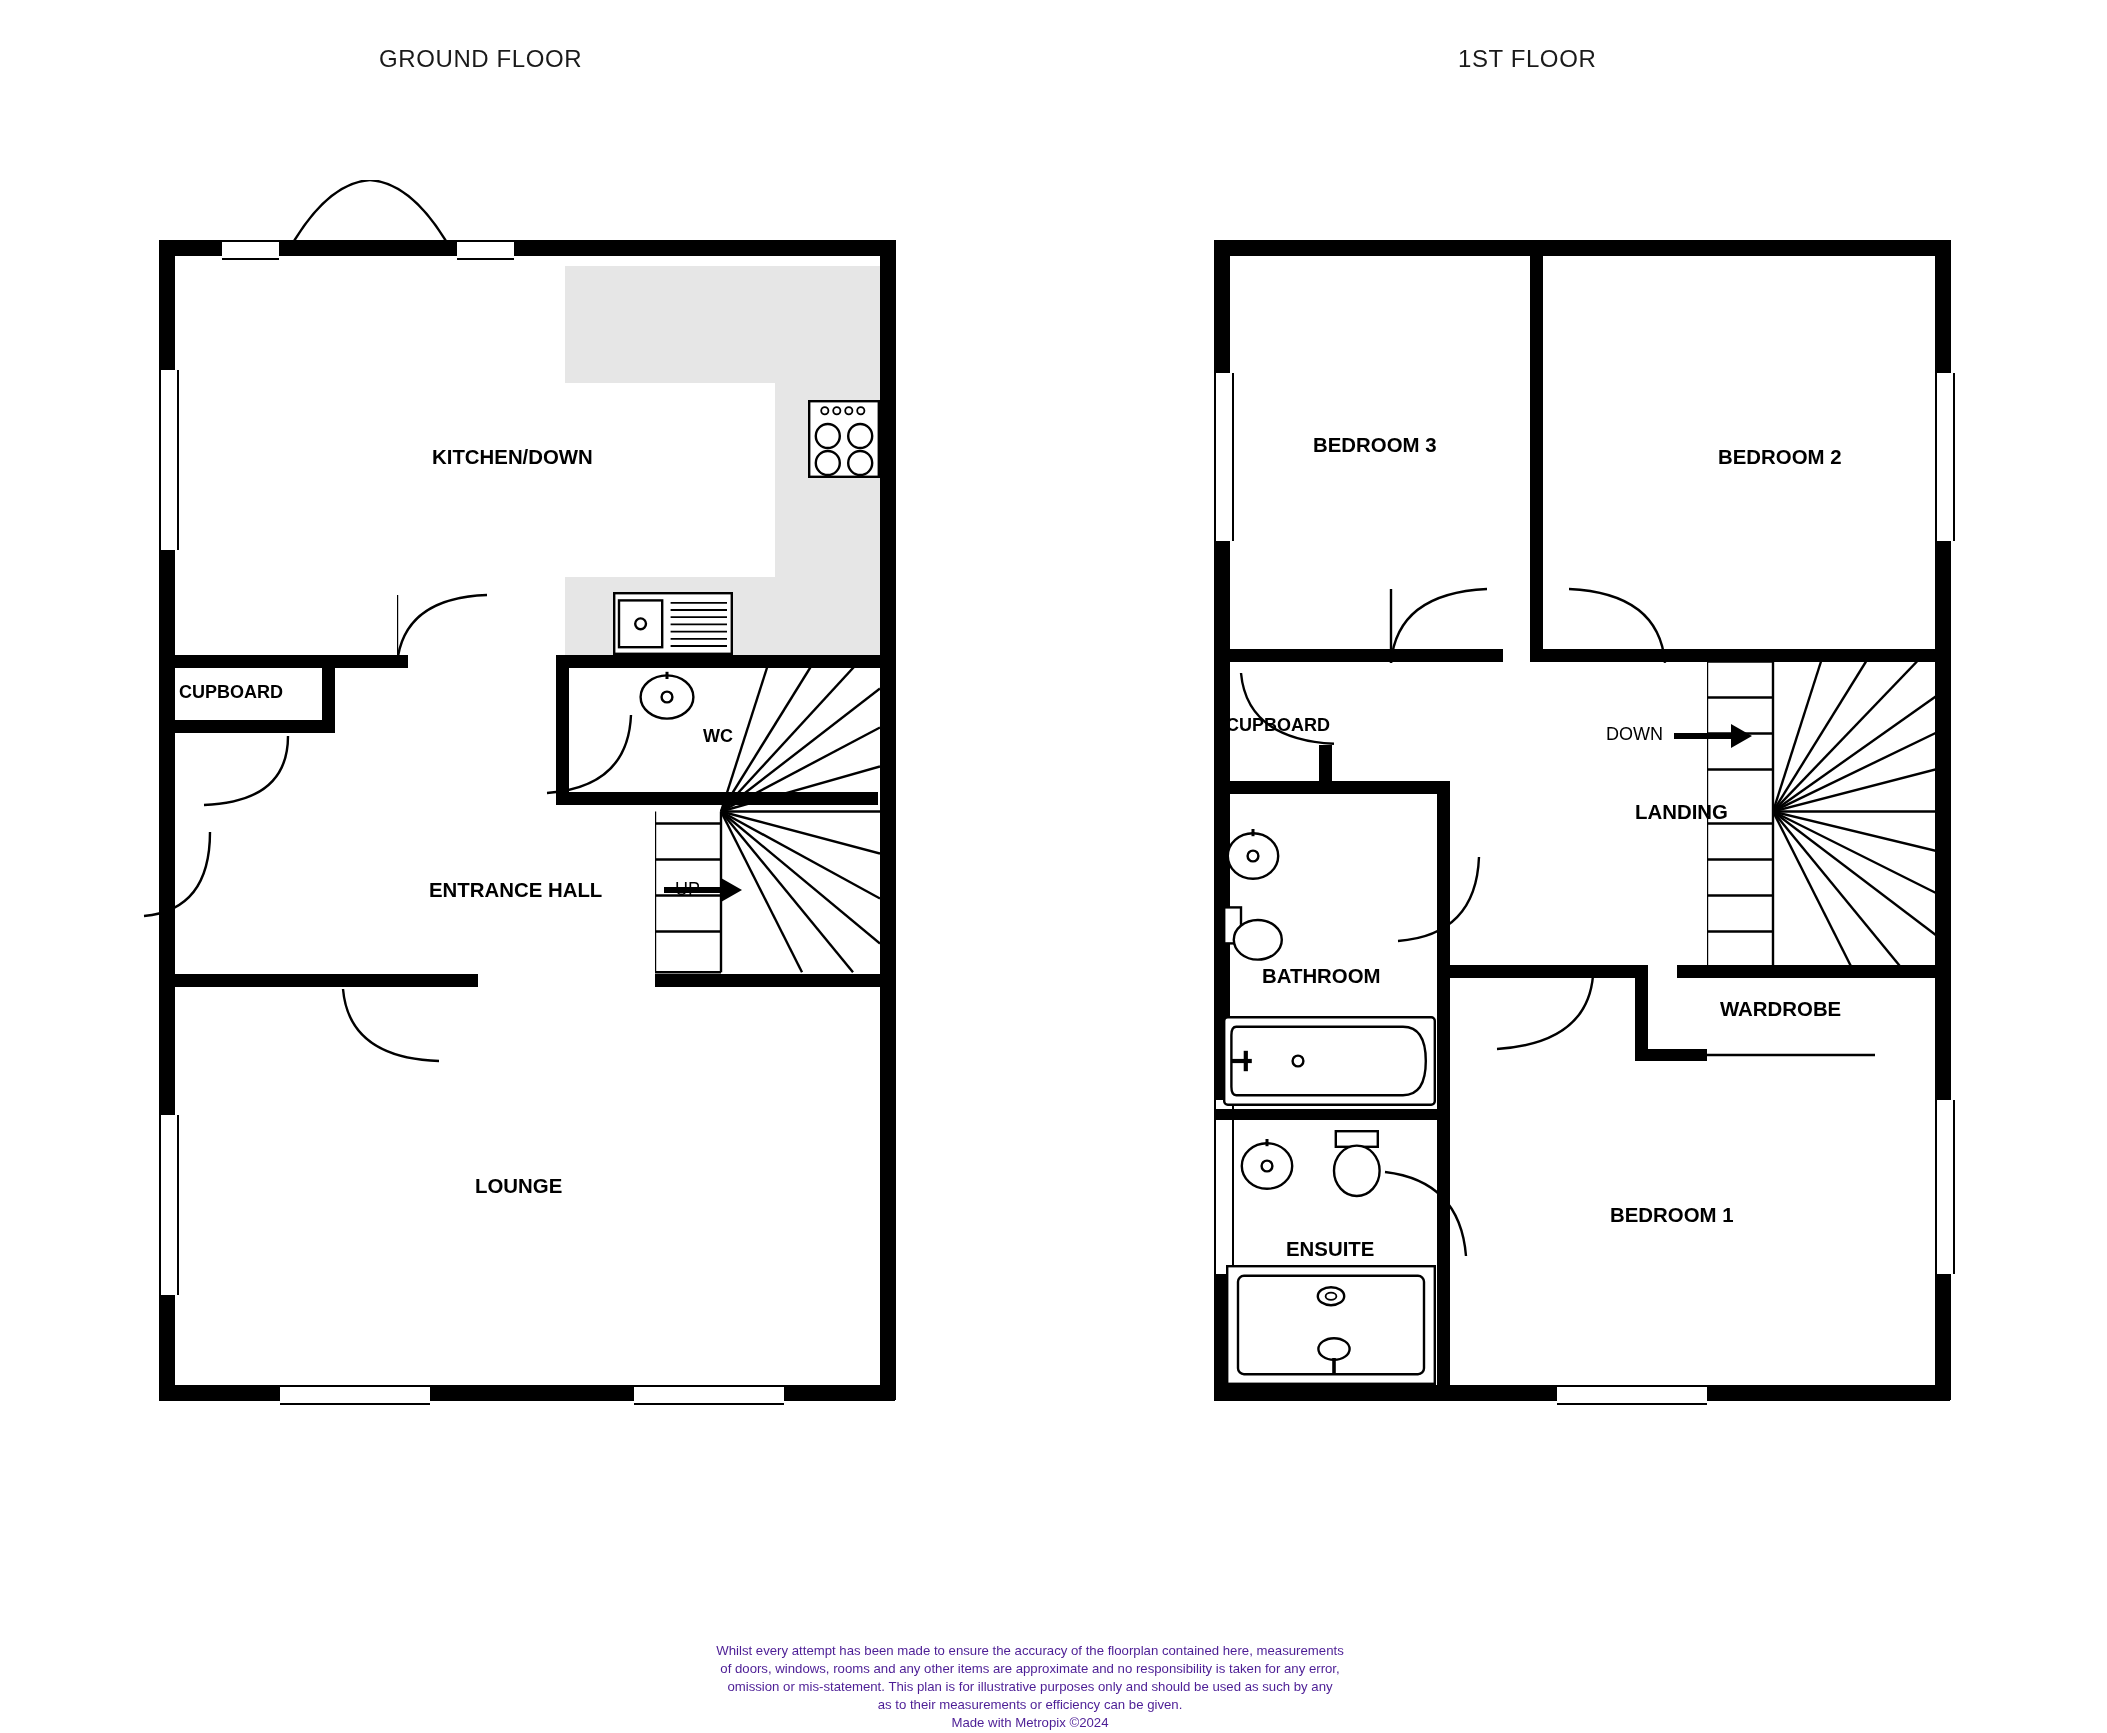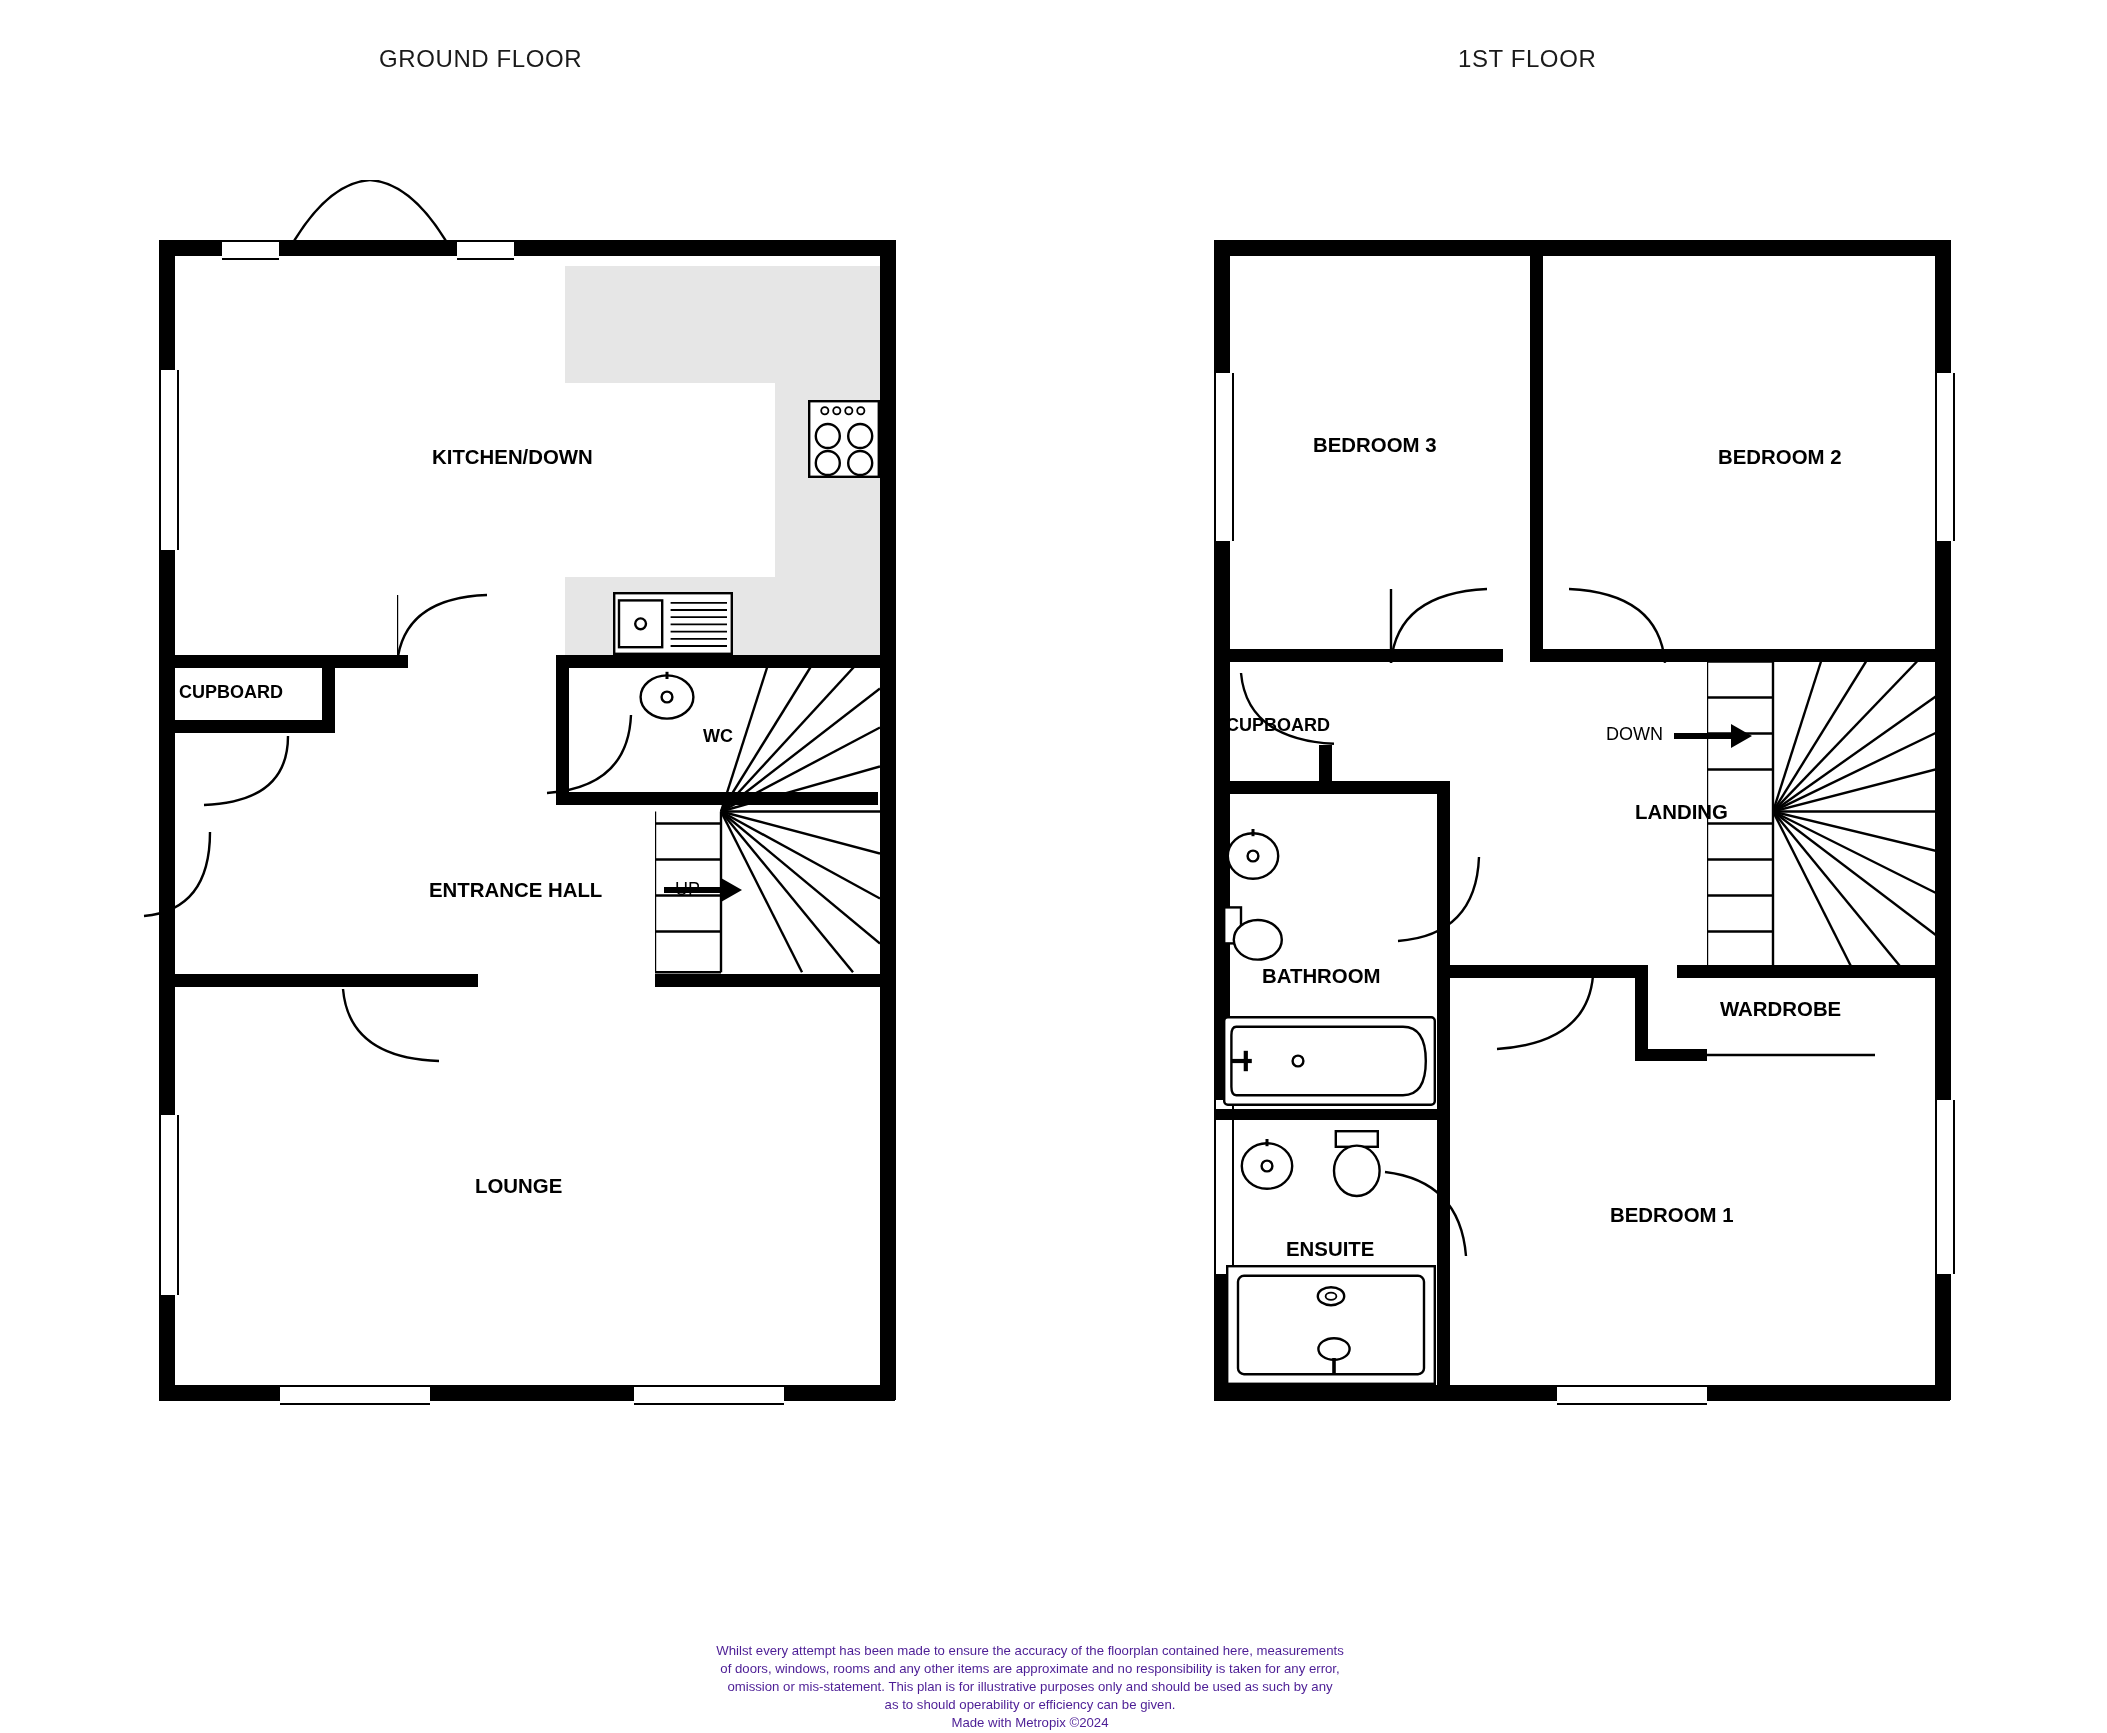--- a/index.html
+++ b/index.html
@@ -341,16 +341,16 @@
 <div class="room-label" style="left:1635px; top:801px;">LANDING</div>
 <div class="room-label" style="left:1720px; top:998px;">WARDROBE</div>
 <div class="room-label" style="left:1286px; top:1238px;">ENSUITE</div>
 <div class="room-label" style="left:1610px; top:1204px;">BEDROOM 1</div>
 <div class="dir-label" style="left:1606px; top:724px;">DOWN</div>
 
 <div class="disclaimer">
   <div>Whilst every attempt has been made to ensure the accuracy of the floorplan contained here, measurements</div>
   <div>of doors, windows, rooms and any other items are approximate and no responsibility is taken for any error,</div>
   <div>omission or mis-statement. This plan is for illustrative purposes only and should be used as such by any</div>
-  <div>as to should operability or efficiency can be given.</div>
+  <div>as to their measurements or efficiency can be given.</div>
   <div>Made with Metropix ©2024</div>
 </div>
 
 
 </body></html>

